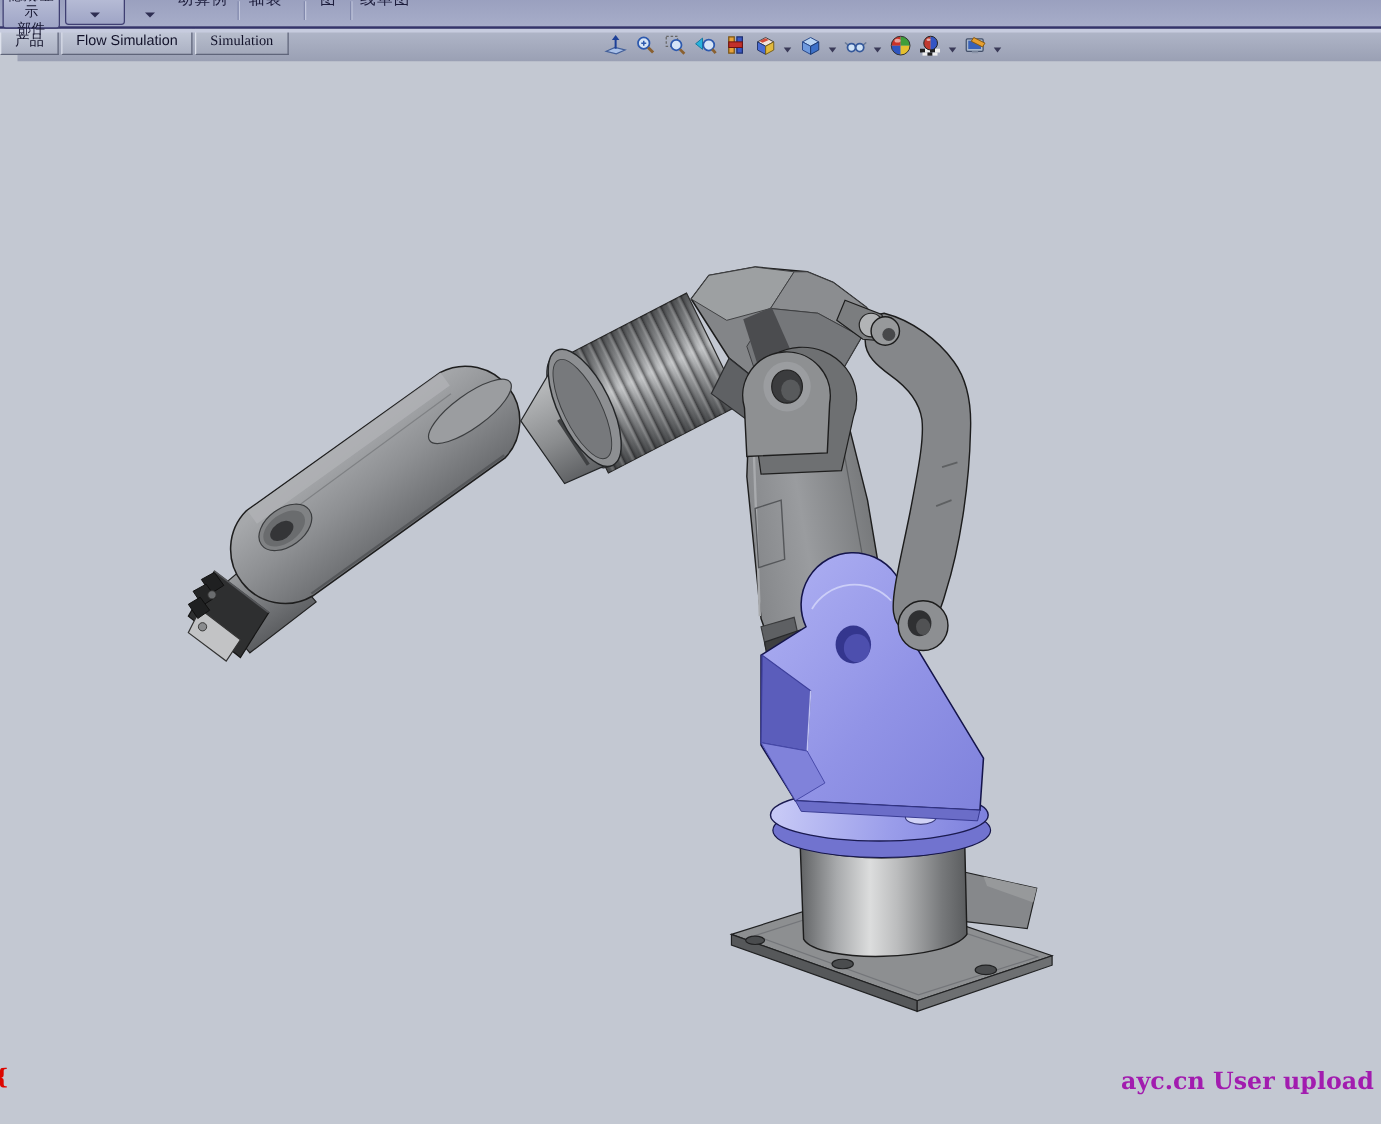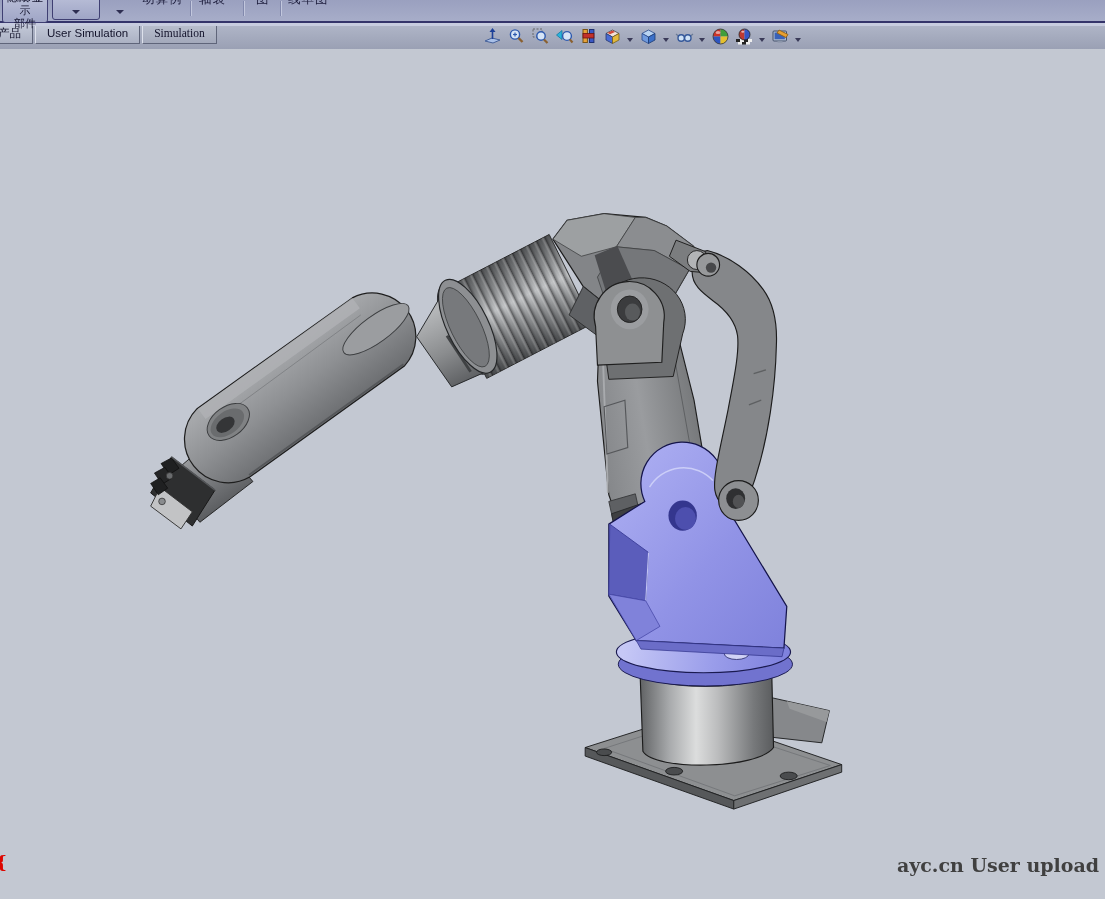--- a/index.html
+++ b/index.html
@@ -28,42 +28,42 @@
     width:0;height:0;border-left:4px solid transparent;border-right:4px solid transparent;
     border-top:4px solid #2e2e52;
   }
   .frag{
     position:absolute;top:-9px;height:18px;font-size:12.5px;color:#1d1d3c;
     white-space:nowrap;letter-spacing:1px;
   }
   .frag-sep{position:absolute;top:1px;width:1px;height:15px;background:#8289ad;box-shadow:1px 0 0 #c2c7dd;}
   
   .tab-bar{
-    position:absolute;top:21px;left:0;right:0;height:27px;
+    position:absolute;top:21px;left:14px;right:0;height:27px;
     background:linear-gradient(#b2b8ca,#9aa0b4);
     border-top:1px solid #cdd2e2;z-index:4;
   }
   .tabs{position:absolute;left:-14px;top:1px;display:flex;}
   .tab{
     height:19px;line-height:19px;padding:0 11px;margin-right:2px;
     background:linear-gradient(#c4cad9,#abb1c3);
     border:1px solid #5f657a;border-top-color:#dde1ec;border-left-color:#dde1ec;
     font-size:11.5px;color:#12122a;white-space:nowrap;
   }
   .tab.dim{background:linear-gradient(#b9bfce,#a3a9bb);font-family:Liberation Serif, serif;}
   
   .hud{position:absolute;left:483px;top:27px;display:flex;align-items:center;gap:5px;z-index:6;}
   .hicon{width:19px;height:19px;flex:0 0 auto;}
   .hcaret{width:0;height:0;border-left:3.5px solid transparent;border-right:3.5px solid transparent;
     border-top:4px solid #3a3a58;margin:6px 1px 0 0;}
   
   .viewport{position:absolute;top:48px;left:0;right:0;bottom:0;background:#c3c8d2;}
   .watermark{
     position:absolute;right:6px;top:806px;
-    font-family:"DejaVu Serif",serif;font-weight:bold;font-size:19px;color:#404040;
+    font-family:"DejaVu Serif",serif;font-weight:bold;font-size:19px;color:#a21caf;
   }
   .red-mark{
     position:absolute;left:-4px;top:804px;color:#dd0600;
     font-family:"DejaVu Serif",serif;font-weight:bold;font-size:17px;
   }
   svg{display:block;}
 </style>
 </head>
 <body>
 
@@ -83,21 +83,21 @@
   <div class="frag" style="left:199px">轴装</div>
   <div class="frag-sep" style="left:243px"></div>
   <div class="frag" style="left:256px">图</div>
   <div class="frag-sep" style="left:280px"></div>
   <div class="frag" style="left:288px">线单图</div>
 </div>
 
 <div class="tab-bar">
   <div class="tabs">
     <div class="tab">产品</div>
-    <div class="tab">User Simulation</div>
+    <div class="tab">Flow Simulation</div>
     <div class="tab dim">Simulation</div>
   </div>
 </div>
 
 <div class="hud">
   <svg class="hicon" viewBox="0 0 19 19">
     <polygon points="2,14 9,11 17,13 10,16" fill="#a9c0e8" stroke="#44609a" stroke-width="1"></polygon>
     <line x1="9.5" y1="3" x2="9.5" y2="12" stroke="#1d4098" stroke-width="1.6"></line>
     <polygon points="9.5,1 6.5,5 12.5,5" fill="#1d4098"></polygon>
   </svg>

